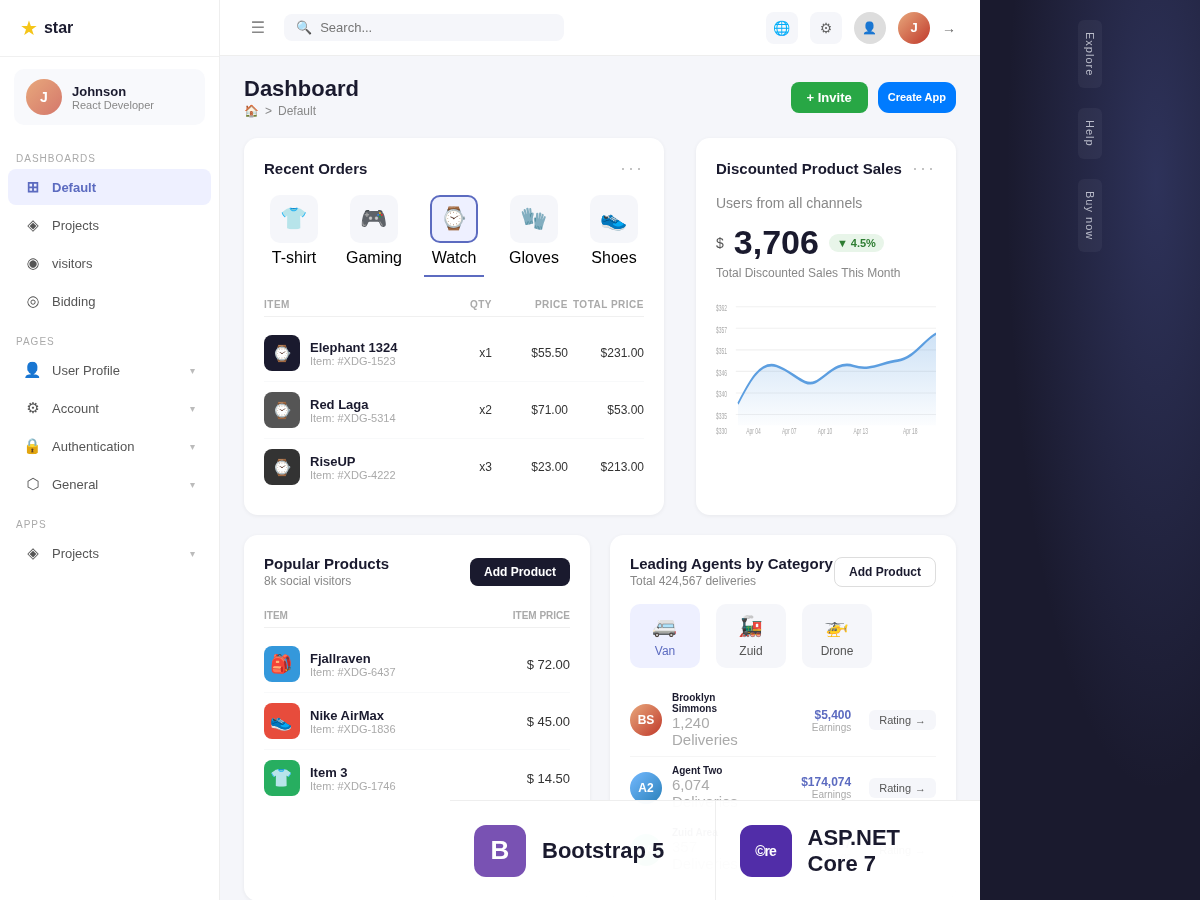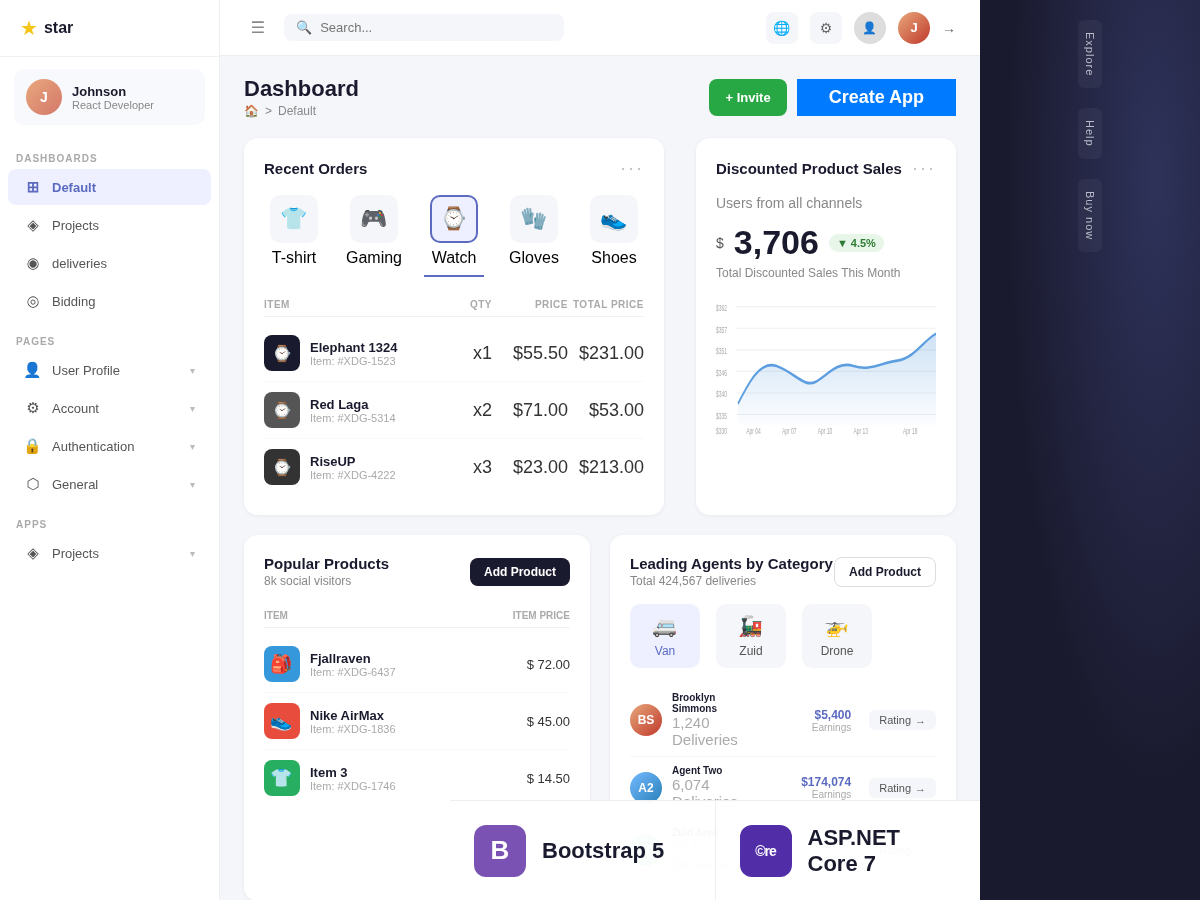--- a/index.html
+++ b/index.html
@@ -5,21 +5,21 @@
     * { box-sizing: border-box; margin: 0; padding: 0; }
     body { font-family: -apple-system, BlinkMacSystemFont, 'Segoe UI', sans-serif; background: #f5f6fa; display: flex; height: 900px; overflow: hidden; }
 
     
     .sidebar { width: 220px; background: #fff; border-right: 1px solid #eee; display: flex; flex-direction: column; flex-shrink: 0; height: 900px; overflow-y: auto; }
     .sidebar-logo { padding: 16px 20px; display: flex; align-items: center; gap: 6px; border-bottom: 1px solid #f0f0f0; }
     .sidebar-user { margin: 12px 14px; background: #f8f9fc; border-radius: 10px; padding: 10px 12px; display: flex; align-items: center; gap: 10px; }
     .user-avatar { width: 36px; height: 36px; border-radius: 50%; background: linear-gradient(135deg, #e8a87c, #d4776b); display: flex; align-items: center; justify-content: center; font-size: 14px; color: #fff; font-weight: 600; flex-shrink: 0; }
     .user-name { font-weight: 600; font-size: 13px; color: #1a1a2e; }
     .user-role { font-size: 11px; color: #888; }
-    .sidebar-section { padding: 16px 16px 4px; font-size: 10px; font-weight: 700; color: #aaa; letter-spacing: 1px; text-transform: uppercase; }
+    .sidebar-section { padding: 16px 16px 4px; font-size: 10px; font-weight: 400; color: #aaa; letter-spacing: 1px; text-transform: uppercase; }
     .sidebar-item { display: flex; align-items: center; gap: 10px; padding: 9px 16px; cursor: pointer; border-radius: 8px; margin: 1px 8px; font-size: 13px; color: #555; transition: background 0.15s; }
     .sidebar-item.active { background: #eef0ff; color: #5c6bc0; font-weight: 600; }
     .sidebar-item .icon { width: 18px; height: 18px; display: flex; align-items: center; justify-content: center; font-size: 15px; }
     .sidebar-item .chevron { margin-left: auto; font-size: 10px; color: #bbb; }
 
     
     .main { flex: 1; display: flex; flex-direction: column; overflow: hidden; }
 
     
     .topbar { background: #fff; border-bottom: 1px solid #eee; padding: 0 24px; height: 56px; display: flex; align-items: center; gap: 12px; flex-shrink: 0; }
@@ -34,21 +34,21 @@
 
     
     .content { flex: 1; overflow-y: auto; padding: 20px 24px; }
 
     
     .page-header { display: flex; align-items: center; justify-content: space-between; margin-bottom: 20px; }
     .page-title { font-size: 22px; font-weight: 700; color: #1a1a2e; }
     .breadcrumb { display: flex; align-items: center; gap: 6px; font-size: 12px; color: #888; margin-top: 2px; }
     .page-actions { display: flex; gap: 10px; }
     .btn-invite { background: #28a745; color: #fff; border: none; padding: 8px 16px; border-radius: 8px; font-size: 13px; font-weight: 600; cursor: pointer; display: flex; align-items: center; gap: 6px; }
-    .btn-create { background: #007bff; color: #fff; border: none; padding: 8px 32px; border-radius: 0; font-size: 18px; font-weight: 600; cursor: pointer; }
+    .btn-create { background: #007bff; color: #fff; border: none; padding: 8px 10px; border-radius: 11px; font-size: 11px; font-weight: 600; cursor: pointer; }
 
     
     .dashboard-grid { display: grid; grid-template-columns: 1fr 1fr; gap: 32px; }
 
     
     .card { background: #fff; border-radius: 14px; padding: 20px; box-shadow: 0 1px 4px rgba(0,0,0,0.06); }
     .card-header { display: flex; align-items: center; justify-content: space-between; margin-bottom: 16px; }
     .card-title { font-size: 15px; font-weight: 700; color: #1a1a2e; }
     .card-dots { color: #bbb; cursor: pointer; font-size: 18px; letter-spacing: 2px; }
 
@@ -62,21 +62,21 @@
     
     .table-header { display: grid; grid-template-columns: 2fr 1fr 1fr 1fr; padding: 6px 0; border-bottom: 1px solid #f0f0f0; margin-bottom: 8px; }
     .table-header span { font-size: 10px; font-weight: 700; color: #aaa; text-transform: uppercase; letter-spacing: 0.5px; }
     .table-header span:not(:first-child) { text-align: right; }
     .table-row { display: grid; grid-template-columns: 2fr 1fr 1fr 1fr; padding: 10px 0; border-bottom: 1px solid #f8f9fa; align-items: center; }
     .table-row:last-child { border-bottom: none; }
     .item-info { display: flex; align-items: center; gap: 10px; }
     .item-icon { width: 36px; height: 36px; background: #1a1a2e; border-radius: 8px; display: flex; align-items: center; justify-content: center; font-size: 16px; flex-shrink: 0; }
     .item-name { font-size: 13px; font-weight: 600; color: #1a1a2e; }
     .item-id { font-size: 11px; color: #aaa; }
-    .table-cell { font-size: 18px; color: #333; text-align: right; font-weight: 500; }
+    .table-cell { font-size: 12px; color: #333; text-align: right; font-weight: 500; }
 
     
     .sales-subtitle { font-size: 14px; color: #888; margin-bottom: 12px; }
     .sales-amount { display: flex; align-items: center; gap: 10px; margin-bottom: 4px; }
     .sales-dollar { font-size: 14px; color: #555; vertical-align: super; }
     .sales-number { font-size: 34px; font-weight: 800; color: #1a1a2e; }
     .sales-badge { background: #e8f5e9; color: #2e7d32; font-size: 11px; font-weight: 600; padding: 3px 8px; border-radius: 20px; display: flex; align-items: center; gap: 3px; }
     .sales-label { font-size: 12px; color: #888; margin-bottom: 16px; }
 
     
@@ -143,21 +143,21 @@
   <div class="sidebar-item active">
     <span class="icon">⊞</span>
     <span>Default</span>
   </div>
   <div class="sidebar-item">
     <span class="icon">◈</span>
     <span>Projects</span>
   </div>
   <div class="sidebar-item">
     <span class="icon">◉</span>
-    <span>deliveries</span>
+    <span>visitors</span>
   </div>
   <div class="sidebar-item">
     <span class="icon">◎</span>
     <span>Bidding</span>
   </div>
 
   <div class="sidebar-section">PAGES</div>
 
   <div class="sidebar-item">
     <span class="icon">👤</span>

